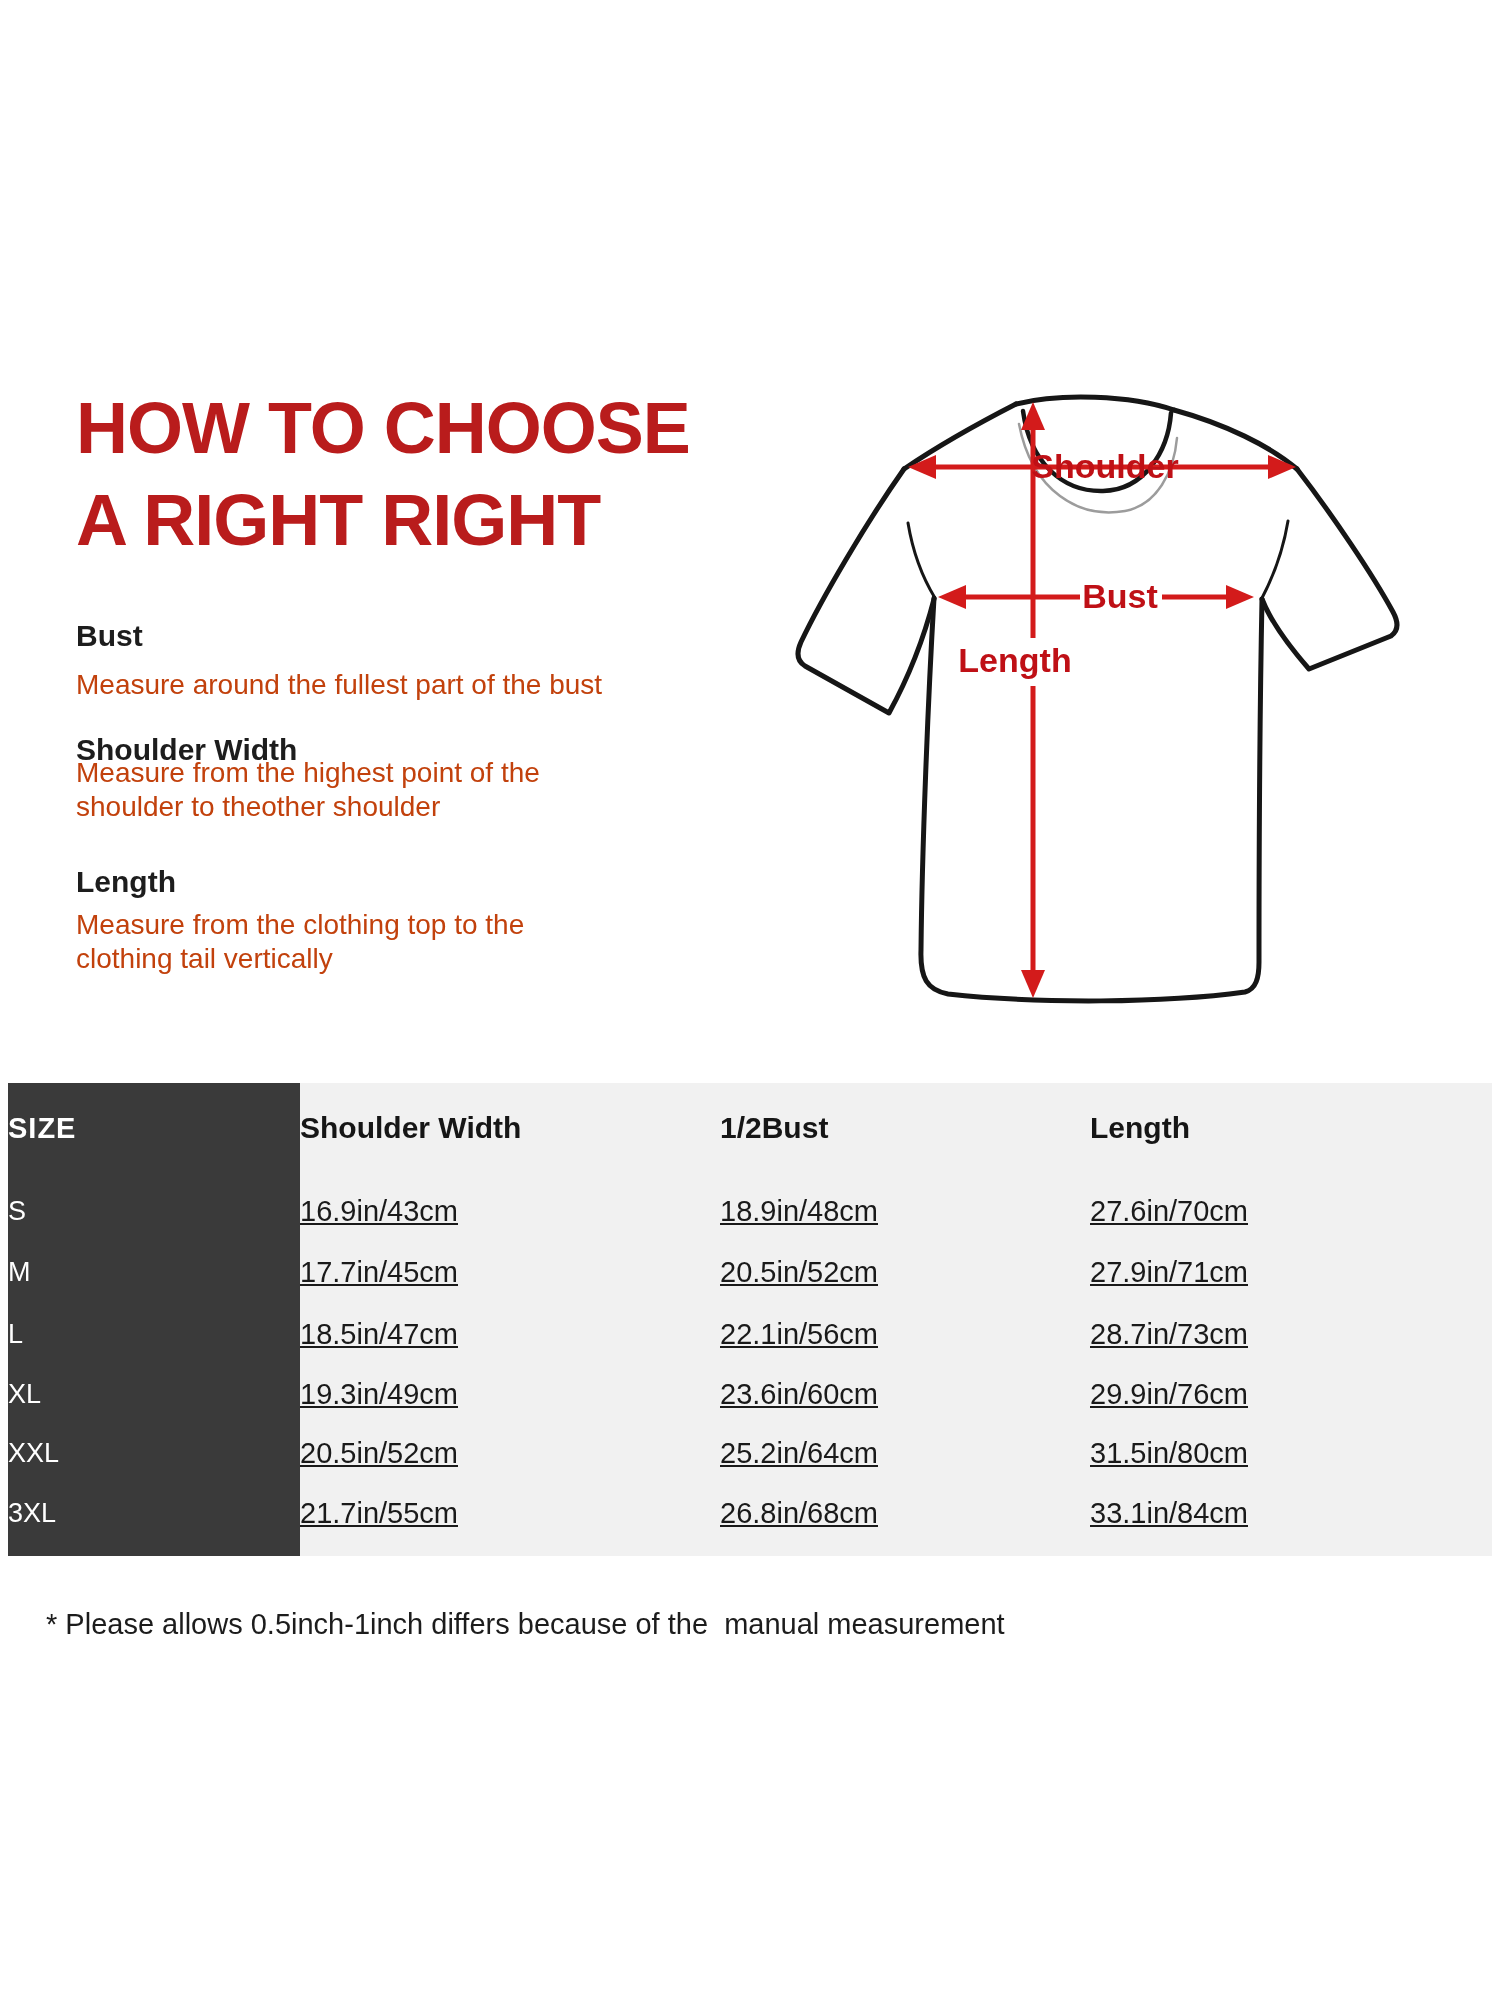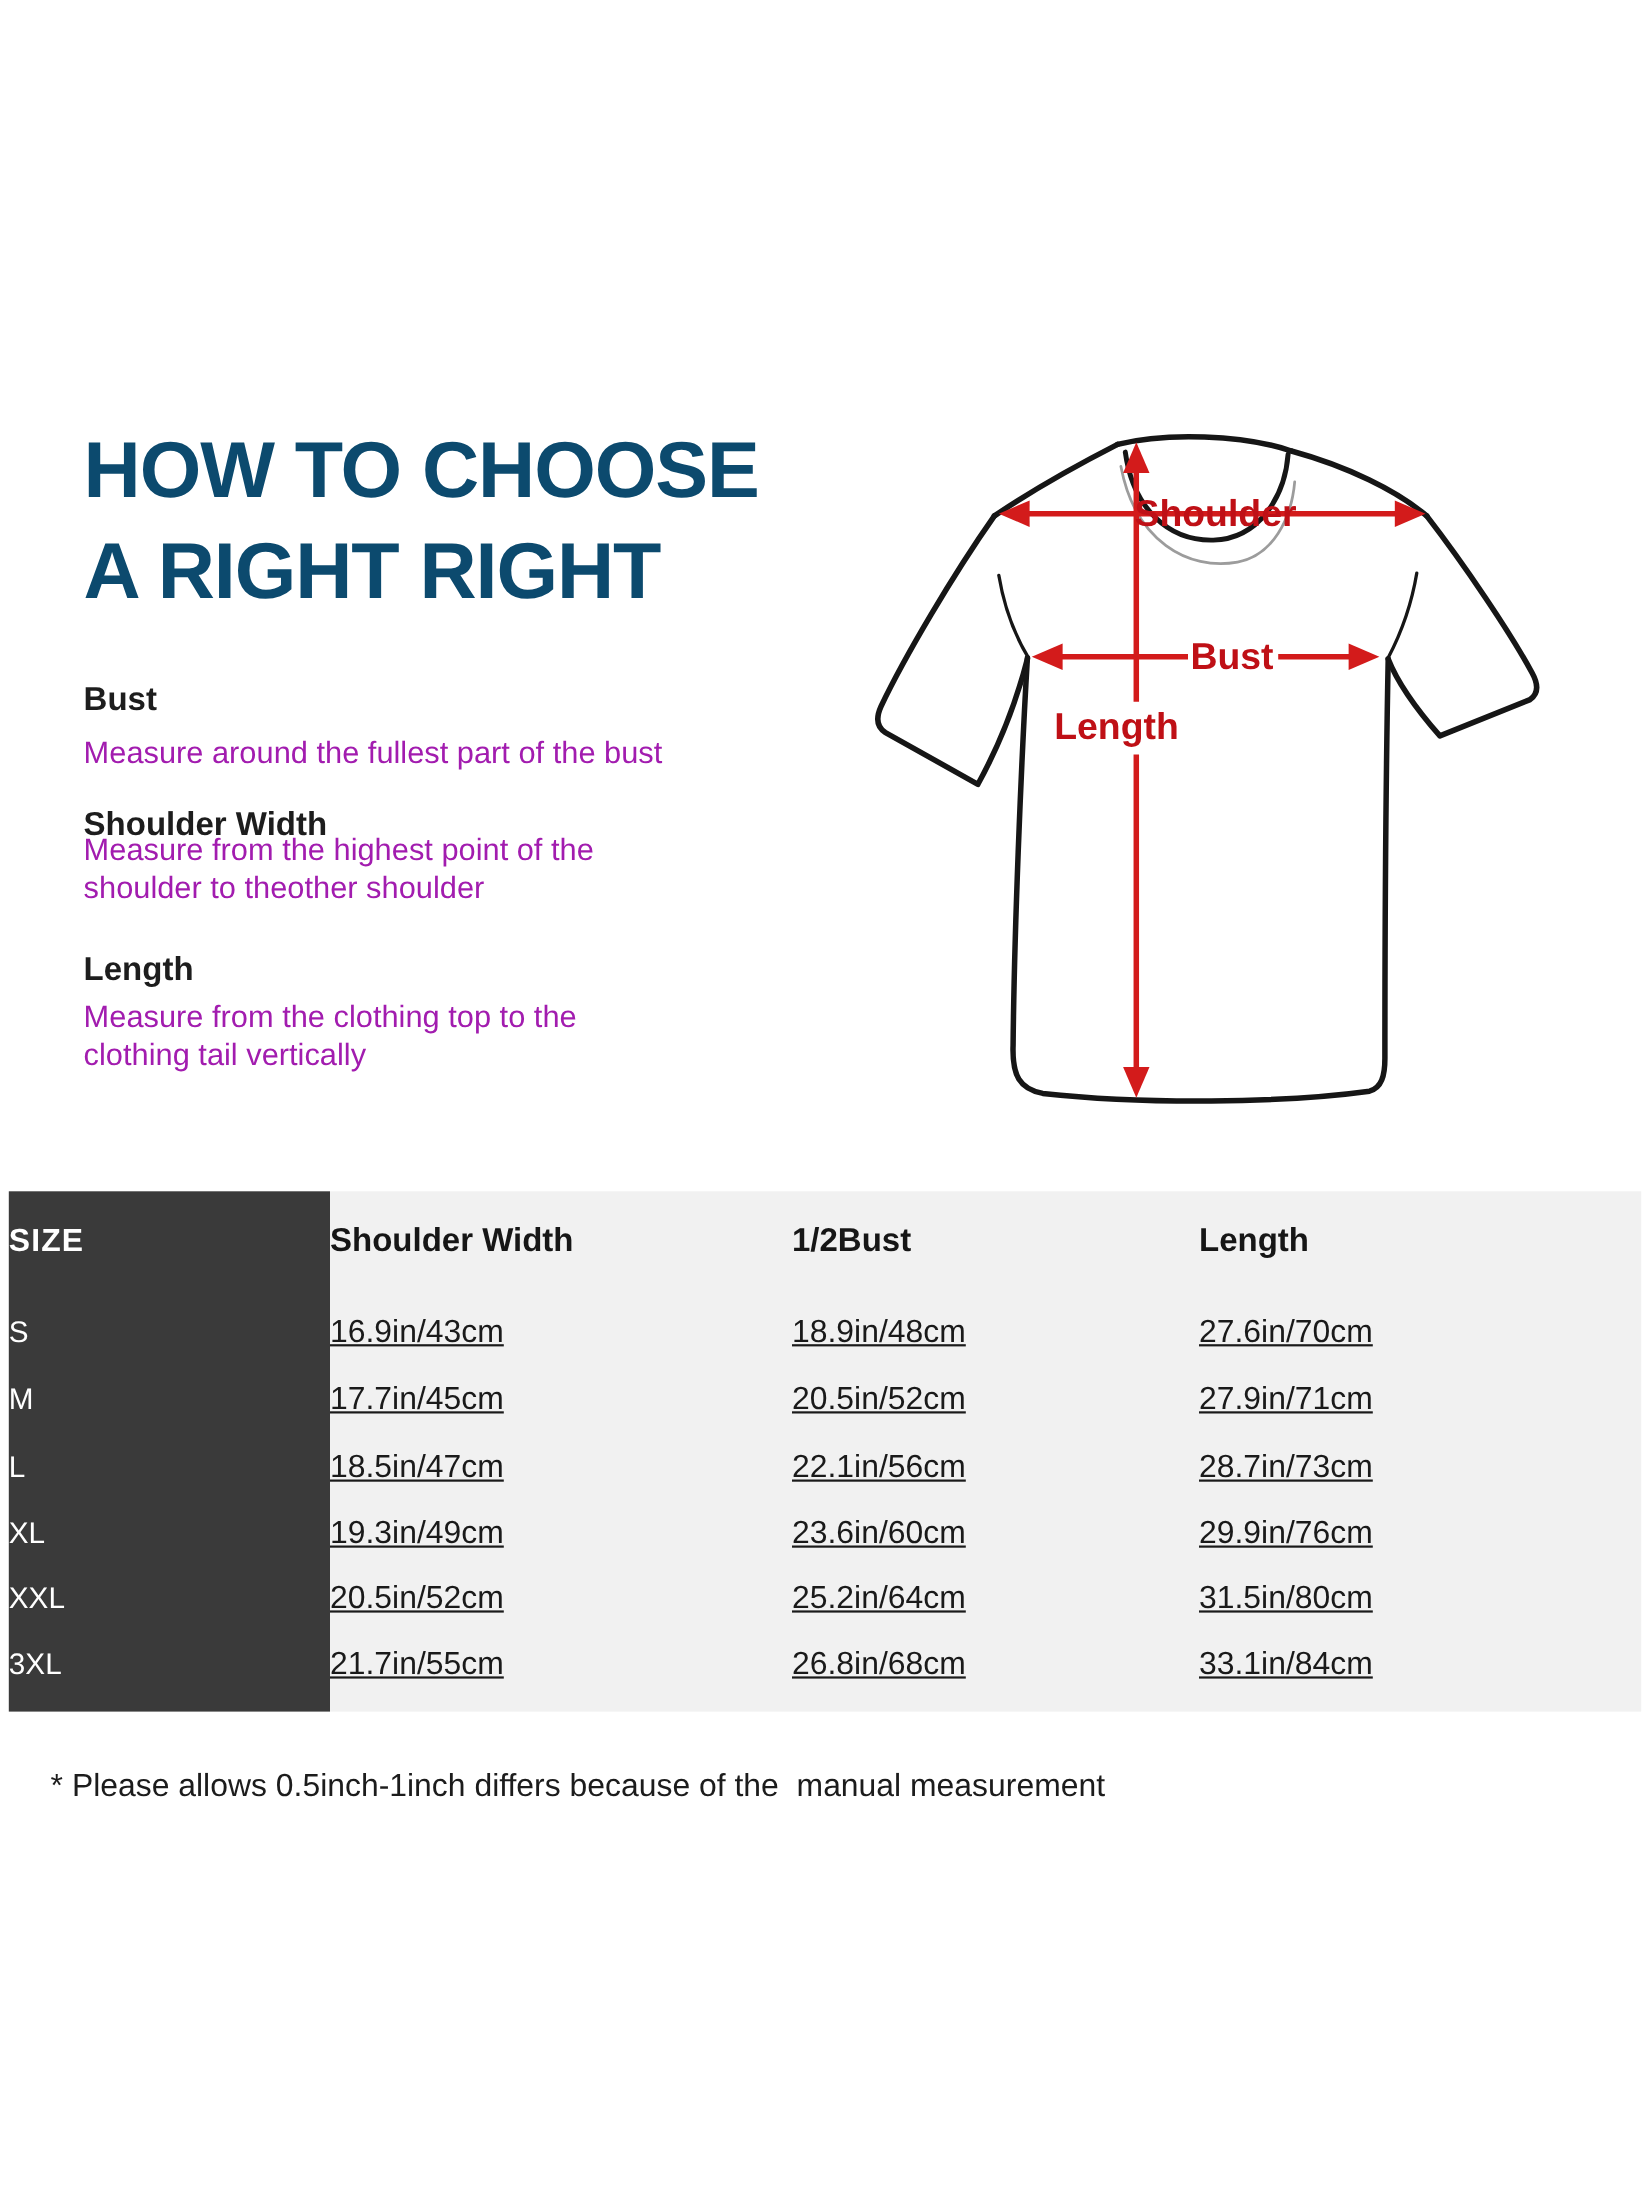--- a/index.html
+++ b/index.html
@@ -1,22 +1,22 @@
 <!DOCTYPE html>
 <html><head>
 <meta charset="utf-8">
 <style>
   html,body{margin:0;padding:0;background:#fff;}
   .page{position:relative;width:1500px;height:2000px;background:#ffffff;overflow:hidden;
         font-family:"Liberation Sans","DejaVu Sans",sans-serif;}
   .abs{position:absolute;}
-  .title-line{left:76px;font-size:72px;font-weight:800;color:#0c4a6e;line-height:72px;
+  .title-line{left:76px;font-size:72px;font-weight:800;color:#b91c1c;line-height:72px;
               letter-spacing:-1px;white-space:nowrap;}
   .instr-head{left:76px;font-size:30px;font-weight:bold;color:#1d1d1d;line-height:36px;}
-  .instr-desc{left:76px;font-size:28px;font-weight:400;color:#a21caf;line-height:34px;white-space:pre-wrap;}
+  .instr-desc{left:76px;font-size:28px;font-weight:400;color:#c2410c;line-height:34px;white-space:pre-wrap;}
   .diagram-svg{left:600px;top:380px;width:820px;height:650px;}
   .tbl{left:8px;top:1083px;width:1484px;height:473px;}
   .tbl-dark{position:absolute;left:0;top:0;width:292px;height:473px;background:#3a3a3a;}
   .tbl-light{position:absolute;left:292px;top:0;width:1192px;height:473px;background:#f1f1f1;}
   .tbl-row{position:absolute;left:0;width:1484px;height:40px;display:grid;
            grid-template-columns:292px 420px 370px 402px;align-items:center;}
   .tbl-row > div{text-align:left;line-height:40px;}
   .hdr-cell{font-size:30px;font-weight:bold;color:#161616;}
   .hdr-size{font-size:29px;font-weight:bold;color:#ffffff;letter-spacing:1px;}
   .cell{font-size:29px;font-weight:400;color:#1a1a1a;text-decoration:underline;}

